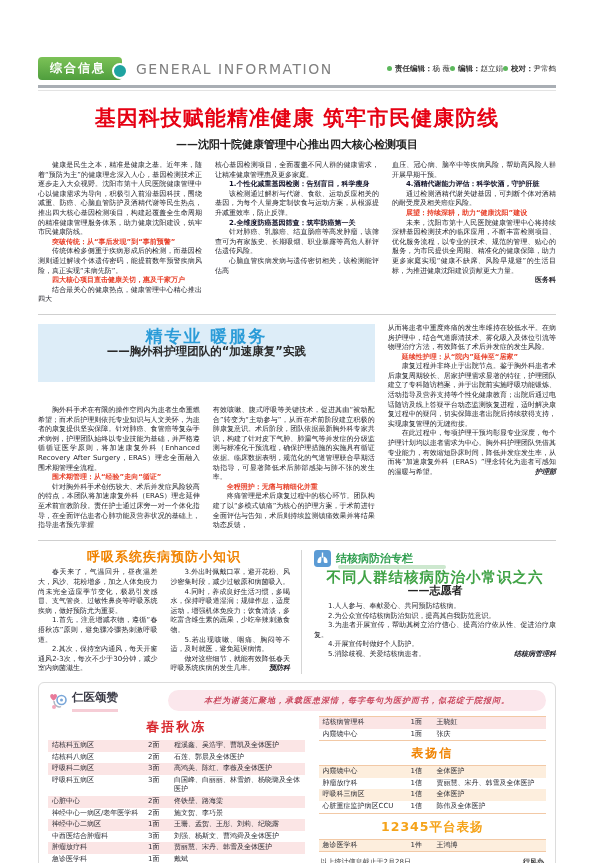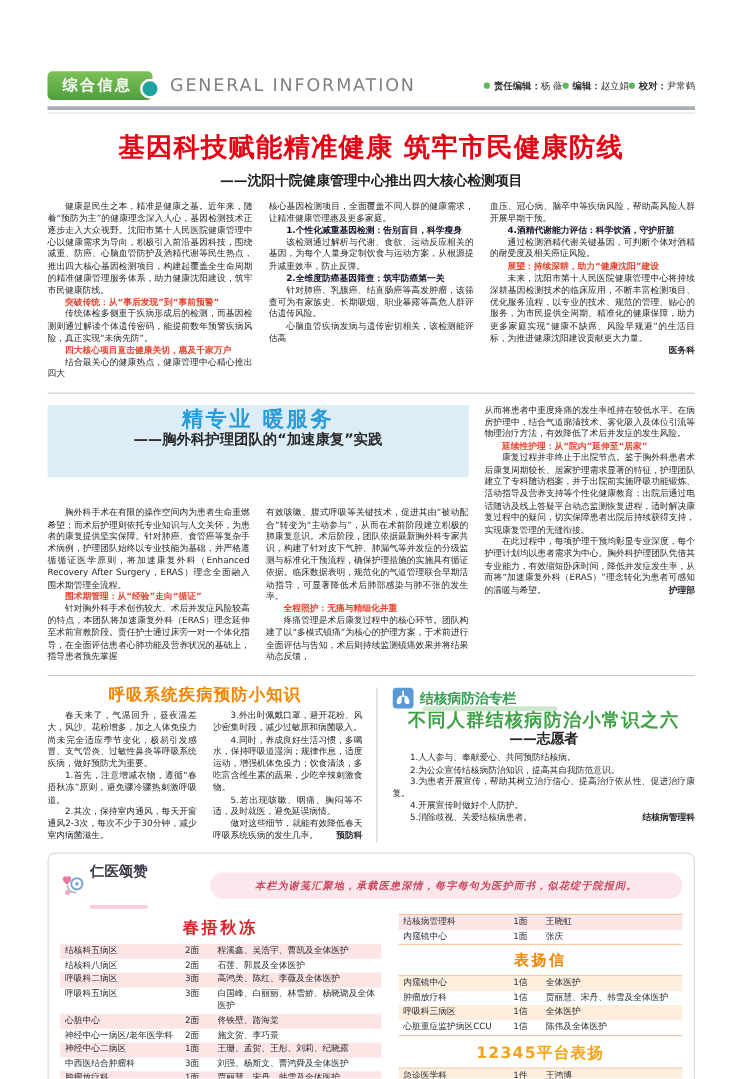--- a/index.html
+++ b/index.html
@@ -21,21 +21,21 @@
   .ed b{font-weight:bold;}
   .head-rule{margin-top:5px;border-top:3px solid #a9aeb4;border-bottom:1px solid #e3e3e3;height:2px;}
 
   
   .smalltext{font-size:7px;line-height:9.6px;color:#26262e;}
   .smalltext p{margin:0;text-indent:2em;text-align:justify;}
   .smalltext p.t-cont{text-indent:0;}
   .smalltext p.t-subhead{color:#e8432d;font-weight:bold;}
   .smalltext p.t-bold{font-weight:bold;color:#14142b;}
   .smalltext p.t-sign{text-align:right;text-indent:0;font-weight:bold;}
-  .smalltext p.t-sign-up{text-align:right;text-indent:0;font-weight:bold;margin-top:-9.6px;}
+  .smalltext p.t-sign-up{text-align:right;text-indent:0;font-weight:bold;margin-top:-9.6px;font-style:italic;}
   .cols{display:flex;gap:13px;}
   .cols .col{flex:1;min-width:0;}
 
   
   .a1-title{margin-top:13px;text-align:center;font-size:21px;font-weight:bold;color:#e60113;letter-spacing:1px;}
   .a1-sub{margin-top:5px;text-align:center;font-size:11px;font-weight:bold;color:#222;}
   .a1-cols{margin-top:9px;}
 
   .divider{border-top:1px solid #cfcfcf;margin:9px 0;}
 
@@ -57,21 +57,21 @@
   .tb-badge{display:flex;align-items:center;gap:5px;}
   .tb-badge-label{font-size:11px;font-weight:bold;color:#2f9e4f;}
   .tb-swoosh{height:4px;width:108px;background:#cde8cf;border-radius:3px;margin:-2px 0 4px 24px;}
   .tb-title{text-align:center;font-size:14.5px;font-weight:bold;color:#3fa245;letter-spacing:1px;margin-top:2px;}
   .tb-sub{text-align:center;font-size:11px;font-weight:bold;color:#222;margin:4px 0 6px;}
 
   
   .praise{margin-top:8px;border:1px solid #dcdcdc;border-radius:6px;padding:7px 9px 8px;}
   .praise-top{display:flex;align-items:center;gap:10px;}
   .logo{display:flex;align-items:center;gap:4px;min-width:110px;}
-  .logo-text{font-size:11.5px;font-weight:bold;color:#3a3a46;border-bottom:3px solid #f6cdd6;padding-bottom:19px;font-family:Liberation Mono, monospace;}
+  .logo-text{font-size:11.5px;font-weight:bold;color:#3a3a46;border-bottom:3px solid #f6cdd6;padding-bottom:4px;font-family:Liberation Mono, monospace;}
   .pink-note{flex:1;background:#fbe7ec;border-radius:12px;padding:5px 12px;text-align:center;
              color:#c9485e;font-size:8px;font-weight:bold;font-style:italic;letter-spacing:1px;}
   .praise-cols{display:flex;gap:14px;margin-top:4px;}
   .pcol-left{flex:1.06;min-width:0;}
   .pcol-right{flex:0.94;min-width:0;}
   .jq-title{text-align:center;font-size:13px;font-weight:bold;color:#d7262c;letter-spacing:2px;margin:2px 0 4px;}
   .or-title{text-align:center;font-size:12px;font-weight:bold;color:#f08300;letter-spacing:2px;margin:4px 0 3px;}
   .ye-title{text-align:center;font-size:12.5px;font-weight:bold;color:#f5a31a;letter-spacing:1px;margin:5px 0 3px;}
   .trow{display:flex;font-size:7px;line-height:9.6px;padding:1px 4px;color:#2c2c34;}
   .trow .dept{width:96px;flex:none;}

